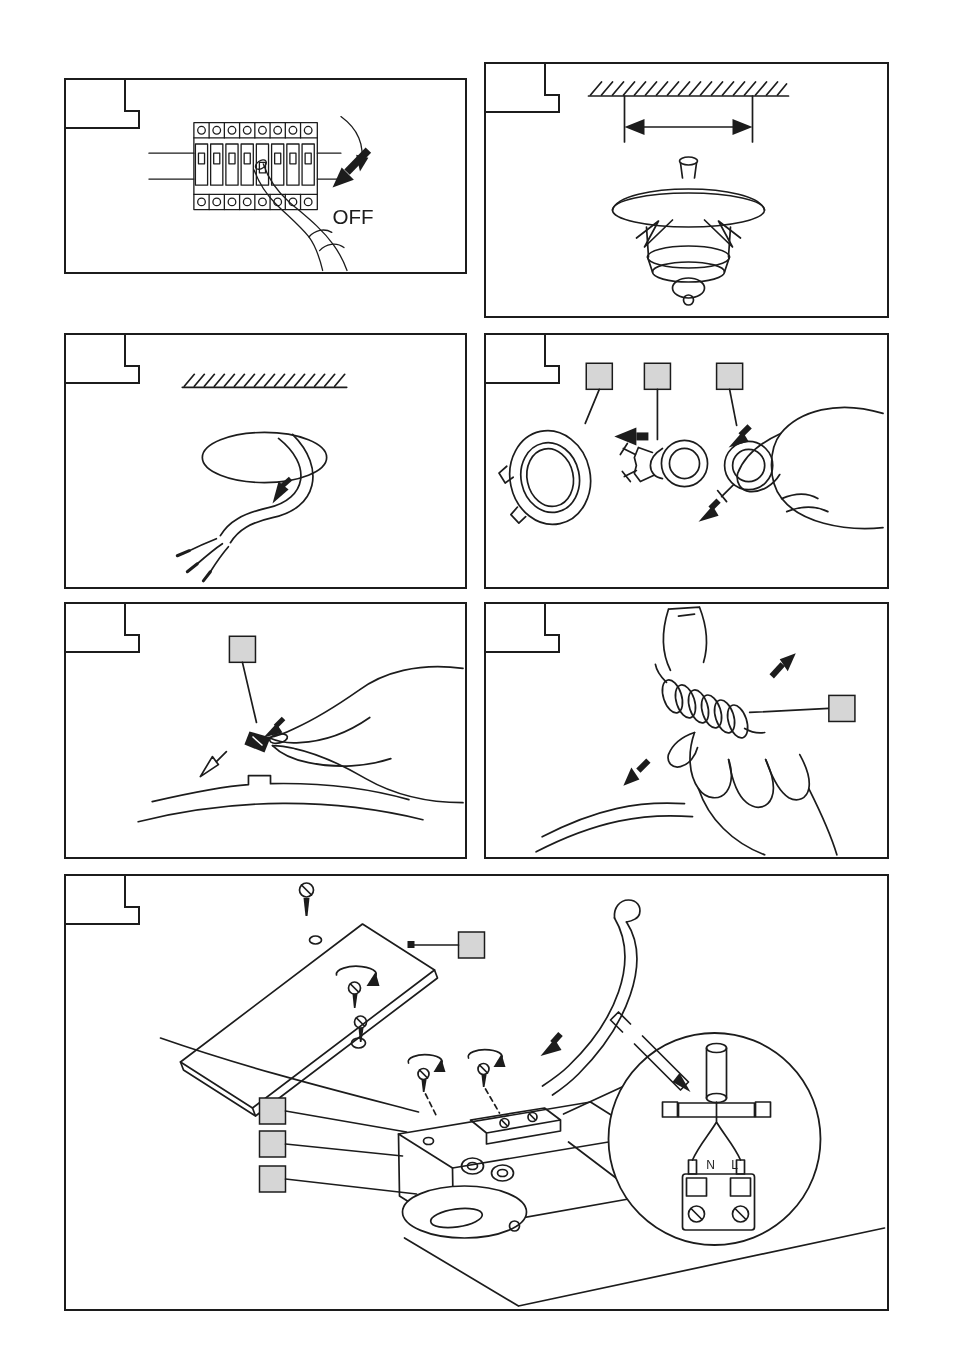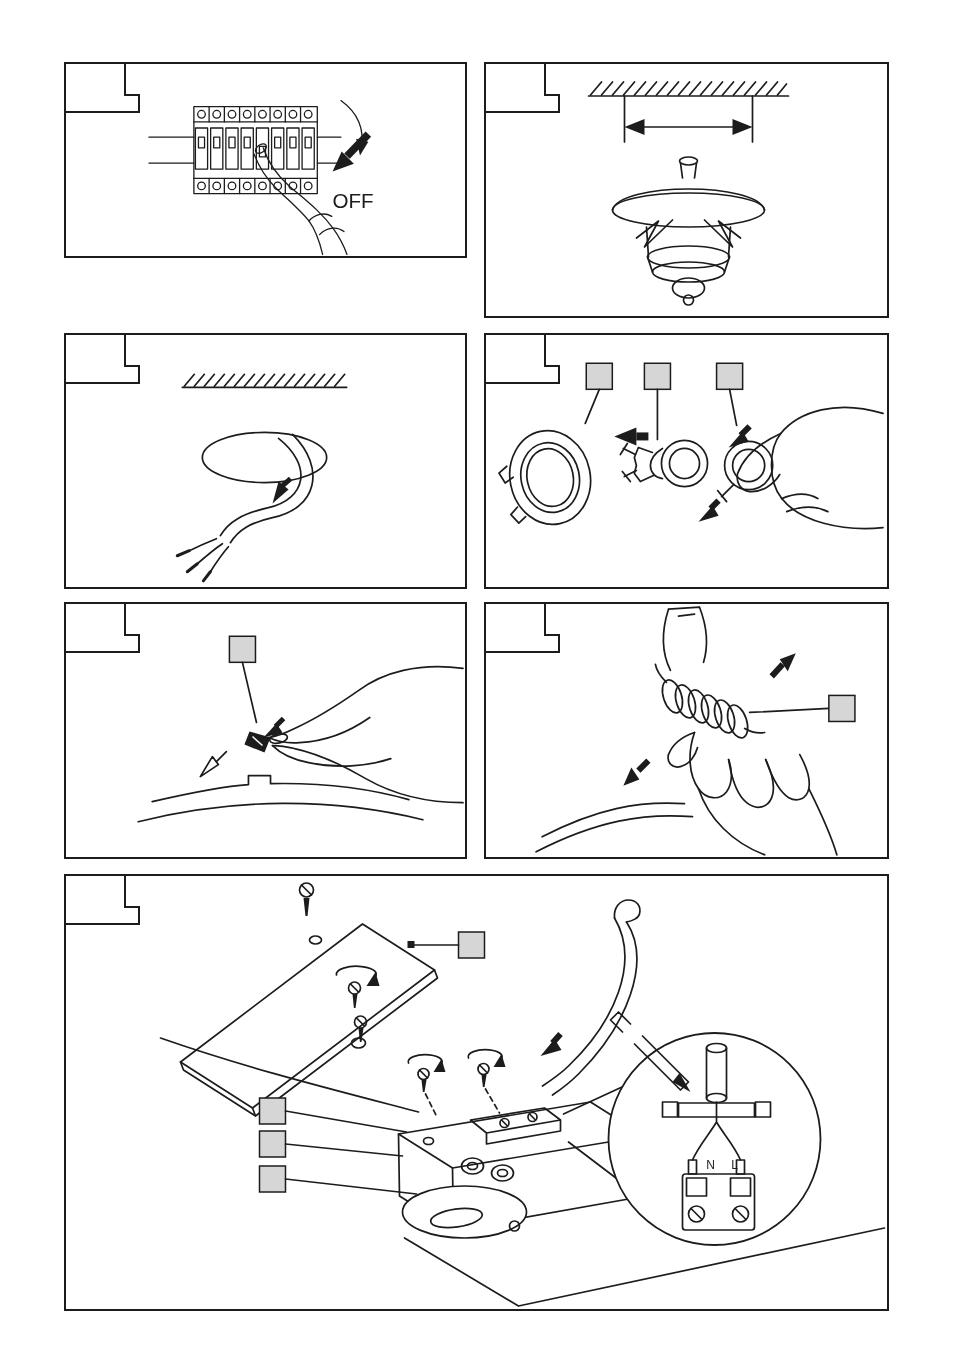--- a/index.html
+++ b/index.html
@@ -12,21 +12,21 @@
   .s{stroke:#1c1c1c;stroke-width:1.7;fill:none;stroke-linecap:round;stroke-linejoin:round;}
   .f{fill:#1c1c1c;stroke:none;}
   .callout{fill:#d6d6d6;stroke:#1c1c1c;stroke-width:1.5;}
   .dash{stroke-dasharray:5 4;}
 </style>
 </head>
 <body>
 
 <div class="page">
 
-  <section class="panel" style="left:64px;top:62px;width:403px;height:196px;">
+  <section class="panel" style="left:64px;top:78px;width:403px;height:196px;">
     <svg class="art" viewBox="0 0 398 252">
       <g class="s">
         <path d="M46,96 H105 M46,130 H105 M267,96 H298 M267,130 H298"></path>
         <rect x="105" y="56" width="162" height="114"></rect>
         <path d="M105,76 H267 M105,150 H267"></path>
         <path d="M125,56 V76 M145,56 V76 M165,56 V76 M185,56 V76 M205,56 V76 M225,56 V76 M245,56 V76"></path>
         <path d="M125,150 V170 M145,150 V170 M165,150 V170 M185,150 V170 M205,150 V170 M225,150 V170 M245,150 V170"></path>
         <circle cx="115" cy="66" r="5"></circle>
           <circle cx="135" cy="66" r="5"></circle>
           <circle cx="155" cy="66" r="5"></circle>

